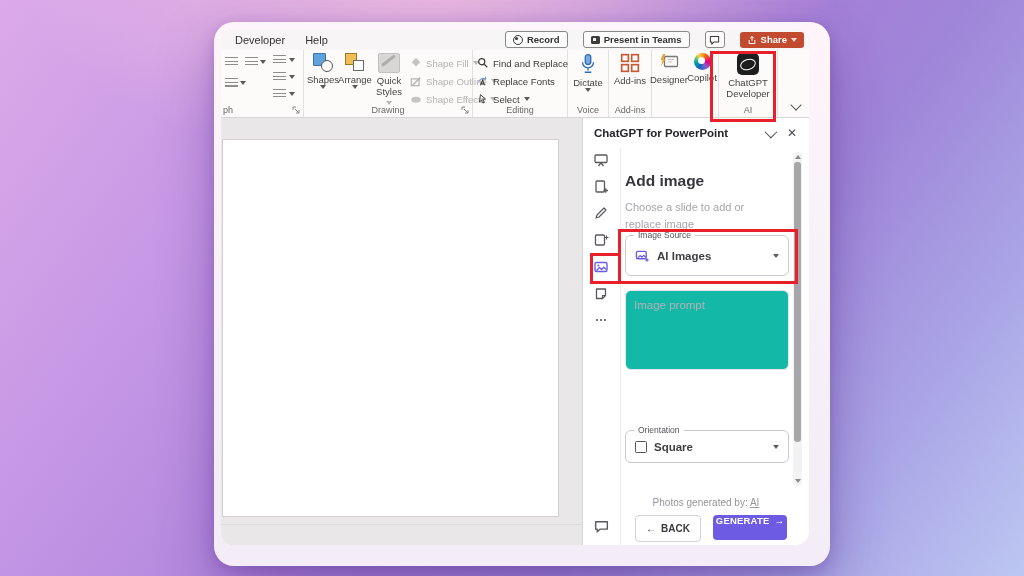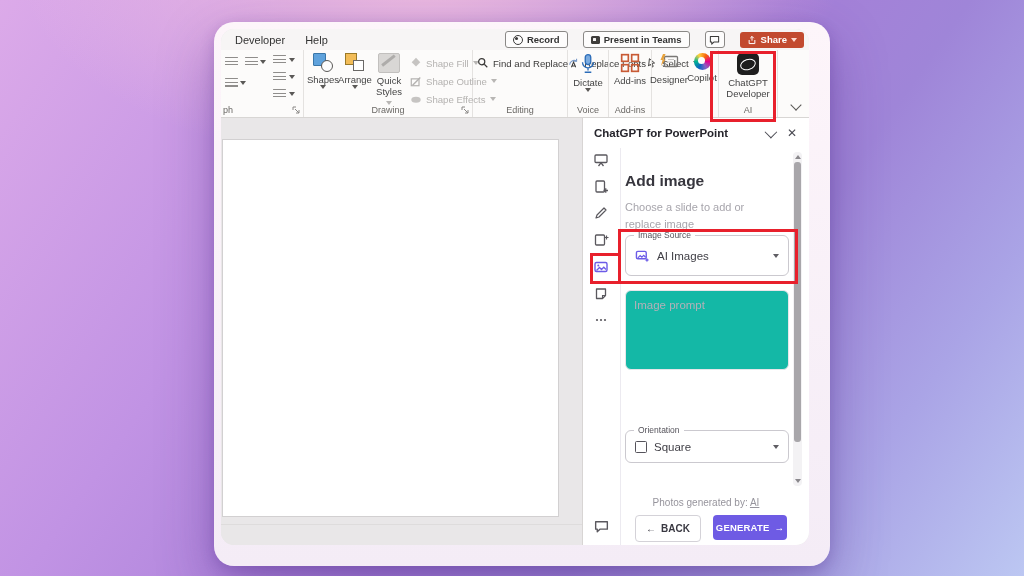--- a/index.html
+++ b/index.html
@@ -65,31 +65,31 @@
   .chev{width:8px;height:8px;border-right:1.5px solid #4a4a52;border-bottom:1.5px solid #4a4a52;transform:rotate(45deg) translateY(-2px);}
   .xmark{font-size:12px;line-height:12px;color:#4a4a52;}
   .p-body{position:absolute;left:0;top:30px;width:100%;height:397px;}
   .p-side{position:absolute;left:0;top:0;width:37px;height:100%;border-right:1px solid #eceaf0;}
   .s-ic{position:absolute;left:8px;width:20px;height:20px;display:flex;align-items:center;justify-content:center;}
   .p-main{position:absolute;left:42px;top:0;width:162px;height:100%;}
   .p-h1{position:absolute;top:24px;font-size:15.5px;font-weight:bold;color:#37363e;}
   .p-sub{position:absolute;top:51px;width:154px;font-size:11px;line-height:16.5px;color:#a7a5ac;}
   .fieldset{position:absolute;left:0;width:162px;border:1px solid #cbc9cf;border-radius:6px;background:#fff;}
   .legend{position:absolute;top:-6px;left:8px;background:#fff;padding:0 4px;font-size:8.5px;color:#55535b;}
-  .f-row{display:flex;align-items:center;gap:7px;height:100%;padding-left:9px;}
+  .f-row{display:flex;align-items:center;gap:7px;height:100%;padding-left:9px;font-weight:bold;}
   .f-val{font-size:11.5px;color:#3f3e45;}
   .f-caret{position:absolute;right:9px;top:50%;margin-top:-2px;width:0;height:0;border-left:3.5px solid transparent;border-right:3.5px solid transparent;border-top:4.5px solid #5f5d63;}
   .prompt{position:absolute;left:0;top:142px;width:146px;height:62px;background:#14b8a6;border:1px solid #e7e6ea;border-radius:6px;resize:none;padding:8px;font-family:"Liberation Sans",sans-serif;font-size:11.5px;color:#3f3e45;outline:none;}
   .prompt::placeholder{color:#b3b1b8;}
   .thumb{width:15px;height:15px;border-radius:2px;background:linear-gradient(135deg,#1a4a8a 0%,#2d7a3a 28%,#8ac33f 52%,#e8c23a 72%,#13203a 100%);}
   .sq-ic{width:10px;height:10px;border:1.3px solid #55535b;border-radius:1.5px;}
   .credit{position:absolute;top:349px;width:162px;text-align:center;font-size:10px;color:#96949c;}
   .credit u{text-decoration:underline;}
   .btn-back{position:absolute;left:10px;top:367px;width:64px;height:25px;background:#fff;border:1px solid #d4d2d8;border-radius:4px;display:flex;align-items:center;justify-content:center;gap:5px;font-size:10px;font-weight:bold;color:#3a3942;}
-  .btn-gen{position:absolute;left:88px;top:367px;width:74px;height:25px;background:#6e5be4;border:none;border-radius:4px;display:flex;align-items:center;justify-content:center;gap:5px;font-size:9.5px;font-weight:bold;color:#fff;letter-spacing:.2px;}
+  .btn-gen{position:absolute;left:88px;top:367px;width:74px;height:25px;background:#6e5be4;border:none;border-radius:4px;display:flex;justify-content:center;gap:5px;font-size:9.5px;font-weight:bold;color:#fff;letter-spacing:.2px;}
   .sbar{position:absolute;right:7px;top:4px;width:9px;height:334px;background:#f3f2f4;border-radius:4px;}
   .sthumb{position:absolute;left:1px;top:10px;width:7px;height:280px;background:#a8a6aa;border-radius:3px;}
   .sarr-up{position:absolute;left:1.5px;top:3px;width:0;height:0;border-left:3px solid transparent;border-right:3px solid transparent;border-bottom:4px solid #8a888c;}
   .sarr-dn{position:absolute;left:1.5px;bottom:3px;width:0;height:0;border-left:3px solid transparent;border-right:3px solid transparent;border-top:4px solid #8a888c;}
   
   .redbox{position:absolute;border:3px solid #e8202c;z-index:50;pointer-events:none;}
   .rb1{left:489px;top:22px;width:60px;height:65px;}
   .rb2{left:369px;top:224px;width:25px;height:25px;}
   .rb3{left:397px;top:200px;width:174px;height:49px;}
   svg{display:block;}
@@ -194,21 +194,21 @@
                 <span class="cv dis"></span>
             </div>
           </div>
           <div class="rg-label">Drawing</div>
           <svg class="launcher" viewBox="0 0 9 9">
               <path d="M1 1h3M1 1v3M3 3l4 4M7 4v3H4" fill="none" stroke="#8a8886" stroke-width="1"></path>
             </svg>
         </div>
 
         <div class="rgroup" style="width:94px">
-          <div style="position:absolute;left:4px;top:4px;display:flex;flex-direction:row">
+          <div style="position:absolute;left:4px;top:4px;display:flex;flex-direction:column">
             <div class="smallrow">
               <svg width="12" height="12" viewBox="0 0 14 14">
                   <circle cx="5.5" cy="5.5" r="3.6" fill="none" stroke="#3b3a39" stroke-width="1.4"></circle>
                   <path d="M8.5 8.5 12 12" stroke="#3b3a39" stroke-width="1.4"></path>
                 </svg>
               <span class="en-t">Find and Replace</span>
             </div>
             <div class="smallrow">
               <svg width="12" height="12" viewBox="0 0 14 14">
                   <path d="M2 9a5 5 0 0 1 8-4" fill="none" stroke="#7a9ac8" stroke-width="1.3"></path>

